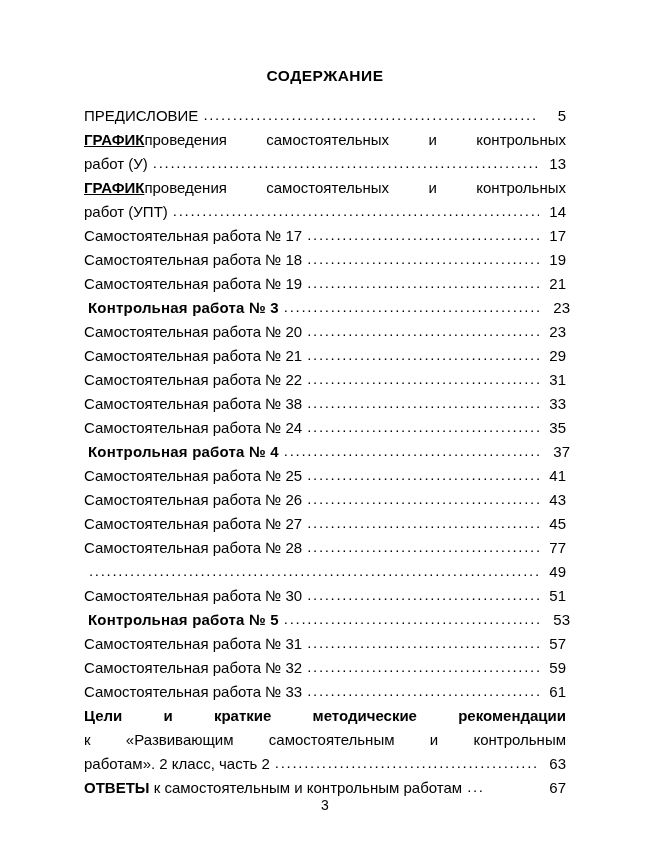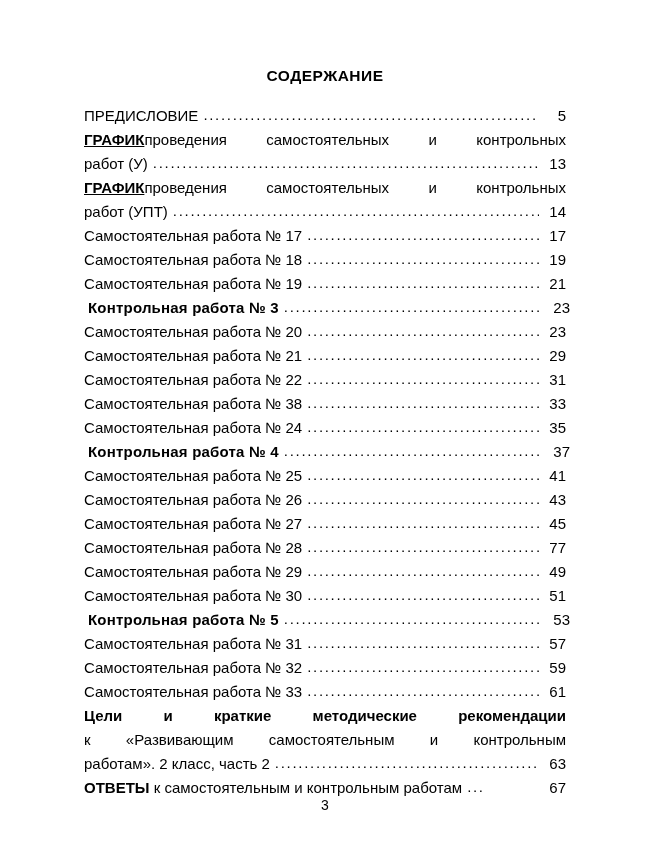--- a/index.html
+++ b/index.html
@@ -252,21 +252,20 @@
     <div class="entry">
       <div class="lastline">
         <span class="label">Самостоятельная  работа  № 28</span>
         <span class="leader">..........................................................................................</span>
         <span class="pageno">77</span>
       </div>
     </div>
 
     <div class="entry">
       <div class="lastline">
-        <span class="label">Самостоятельная  работа  № 29</span>
         <span class="leader">..........................................................................................</span>
         <span class="pageno">49</span>
       </div>
     </div>
 
     <div class="entry">
       <div class="lastline">
         <span class="label">Самостоятельная  работа  № 30</span>
         <span class="leader">..........................................................................................</span>
         <span class="pageno">51</span>

